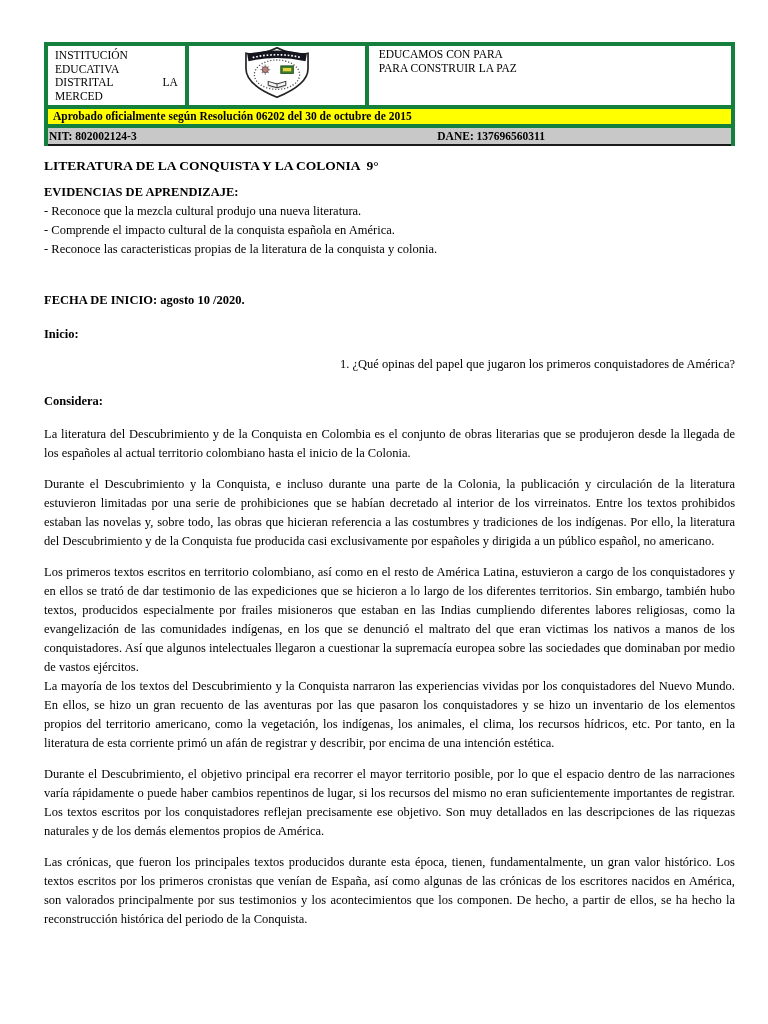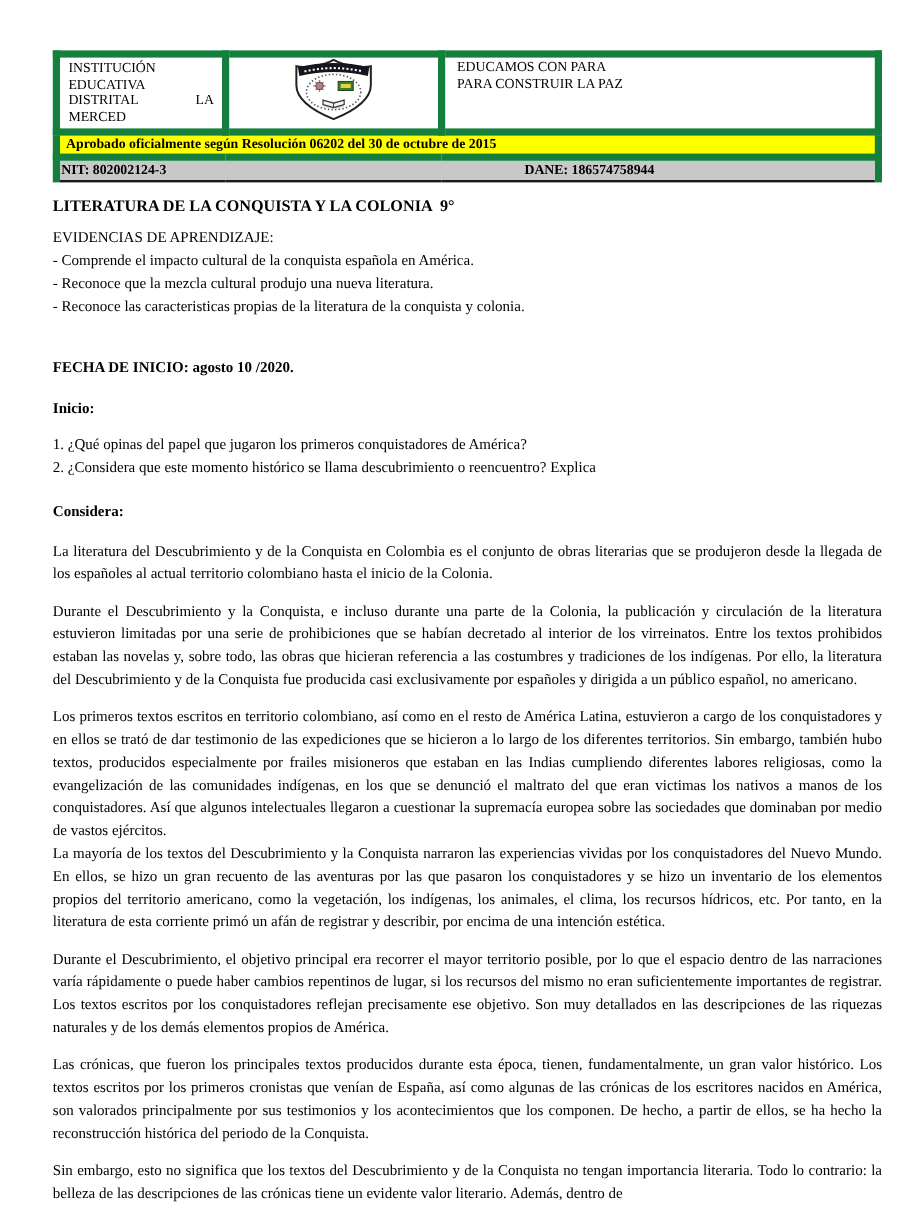--- a/index.html
+++ b/index.html
@@ -5,36 +5,36 @@
   html,body{margin:0;padding:0;}
   body{
     width:768px;height:1024px;background:#ffffff;color:#000;
     font-family:"Liberation Serif","DejaVu Serif",serif;
     overflow:hidden;
   }
   .page{padding:42px 33px 0 44px;}
 
   
   table.hdr{border-collapse:collapse;width:100%;table-layout:fixed;}
-  table.hdr td{border:6px solid #15803d;vertical-align:top;}
+  table.hdr td{border:4px solid #15803d;vertical-align:top;}
   td.inst{width:19%;font-size:11.5px;line-height:13.5px;text-align:justify;padding:3px 7px 2px 7px;}
   td.crest{width:27%;text-align:center;vertical-align:top;padding:1px 0 0 0;}
   td.motto{width:54%;vertical-align:middle;font-size:11.5px;line-height:14px;padding-left:10px;}
   tr.approval td{background:#ffff00;font-size:11.5px;padding:1px 5px;line-height:13px;font-weight:bold;}
   tr.nitdane td{background:#c8c8c8;font-weight:bold;font-size:11.5px;padding:1px 1px;line-height:14px;position:relative;border-bottom:2px solid #1a1a1a;}
   .dane{position:absolute;left:57%;top:1px;}
 
   
   .doc{font-size:12.5px;line-height:19px;}
   .title{font-weight:bold;font-size:13.5px;line-height:18px;margin:11px 0 0 0;white-space:pre-wrap;}
-  .ev-heading{font-weight:normal;margin-top:8px;}
+  .ev-heading{font-weight:bold;margin-top:8px;}
   .line{line-height:19px;}
   .fecha{font-weight:bold;margin-top:32px;}
   .inicio-heading{font-weight:bold;margin-top:15px;}
-  .questions{margin-top:11px;}
+  .questions{margin-top:11px;text-align:right;}
   .des-heading{font-weight:bold;margin-top:18px;}
   .blocks .block{margin:12px 0 0 0;}
   .blocks .block:first-child{margin-top:14px;}
   .para{margin:0;text-align:justify;}
 </style>
 </head>
 <body>
 
 <div class="page">
 
@@ -78,61 +78,57 @@
         <div>EDUCAMOS CON PARA</div>
         <div>PARA CONSTRUIR LA PAZ</div>
       </td>
     </tr>
     <tr class="approval">
       <td colspan="3">Aprobado oficialmente según Resolución 06202 del 30 de octubre de 2015</td>
     </tr>
     <tr class="nitdane">
       <td colspan="3">
         <span>NIT: 802002124-3</span>
-        <span class="dane">DANE: 186574758944</span>
+        <span class="dane">DANE: 137696560311</span>
       </td>
     </tr>
   </tbody>
     </table>
 
   <div class="doc">
     <div class="title">LITERATURA DE LA CONQUISTA Y LA COLONIA  9°</div>
 
     <div class="ev-heading">EVIDENCIAS DE APRENDIZAJE:</div>
     <div>
+        <div class="line">- Reconoce que la mezcla cultural produjo una nueva literatura.</div>
         <div class="line">- Comprende el impacto cultural de la conquista española en América.</div>
-        <div class="line">- Reconoce que la mezcla cultural produjo una nueva literatura.</div>
         <div class="line">- Reconoce las caracteristicas propias de la literatura de la conquista y colonia.</div>
       </div>
 
     <div class="fecha">FECHA DE INICIO: agosto 10 /2020.</div>
 
     <div class="inicio-heading">Inicio:</div>
     <div class="questions">
         <div class="line">1. ¿Qué opinas del papel que jugaron los primeros conquistadores de América?</div>
-        <div class="line">2. ¿Considera que este momento histórico se llama descubrimiento o reencuentro? Explica</div>
       </div>
 
     <div class="des-heading">Considera:</div>
     <div class="blocks">
         <div class="block">
           <p class="para">La literatura del Descubrimiento y de la Conquista en Colombia es el conjunto de obras literarias que se produjeron desde la llegada de los españoles al actual territorio colombiano hasta el inicio de la Colonia.</p>
         </div>
         <div class="block">
           <p class="para">Durante el Descubrimiento y la Conquista, e incluso durante una parte de la Colonia, la publicación y circulación de la literatura estuvieron limitadas por una serie de prohibiciones que se habían decretado al interior de los virreinatos. Entre los textos prohibidos estaban las novelas y, sobre todo, las obras que hicieran referencia a las costumbres y tradiciones de los indígenas. Por ello, la literatura del Descubrimiento y de la Conquista fue producida casi exclusivamente por españoles y dirigida a un público español, no americano.</p>
         </div>
         <div class="block">
           <p class="para">Los primeros textos escritos en territorio colombiano, así como en el resto de América Latina, estuvieron a cargo de los conquistadores y en ellos se trató de dar testimonio de las expediciones que se hicieron a lo largo de los diferentes territorios. Sin embargo, también hubo textos, producidos especialmente por frailes misioneros que estaban en las Indias cumpliendo diferentes labores religiosas, como la evangelización de las comunidades indígenas, en los que se denunció el maltrato del que eran victimas los nativos a manos de los conquistadores. Así que algunos intelectuales llegaron a cuestionar la supremacía europea sobre las sociedades que dominaban por medio de vastos ejércitos.</p>
           <p class="para">La mayoría de los textos del Descubrimiento y la Conquista narraron las experiencias vividas por los conquistadores del Nuevo Mundo. En ellos, se hizo un gran recuento de las aventuras por las que pasaron los conquistadores y se hizo un inventario de los elementos propios del territorio americano, como la vegetación, los indígenas, los animales, el clima, los recursos hídricos, etc. Por tanto, en la literatura de esta corriente primó un afán de registrar y describir, por encima de una intención estética.</p>
         </div>
         <div class="block">
           <p class="para">Durante el Descubrimiento, el objetivo principal era recorrer el mayor territorio posible, por lo que el espacio dentro de las narraciones varía rápidamente o puede haber cambios repentinos de lugar, si los recursos del mismo no eran suficientemente importantes de registrar. Los textos escritos por los conquistadores reflejan precisamente ese objetivo. Son muy detallados en las descripciones de las riquezas naturales y de los demás elementos propios de América.</p>
         </div>
         <div class="block">
           <p class="para">Las crónicas, que fueron los principales textos producidos durante esta época, tienen, fundamentalmente, un gran valor histórico. Los textos escritos por los primeros cronistas que venían de España, así como algunas de las crónicas de los escritores nacidos en América, son valorados principalmente por sus testimonios y los acontecimientos que los componen. De hecho, a partir de ellos, se ha hecho la reconstrucción histórica del periodo de la Conquista.</p>
         </div>
-        <div class="block">
-          <p class="para">Sin embargo, esto no significa que los textos del Descubrimiento y de la Conquista no tengan importancia literaria. Todo lo contrario: la belleza de las descripciones de las crónicas tiene un evidente valor literario. Además, dentro de</p>
-        </div>
       </div>
   </div>
 
 </div>
 
 </body></html>

